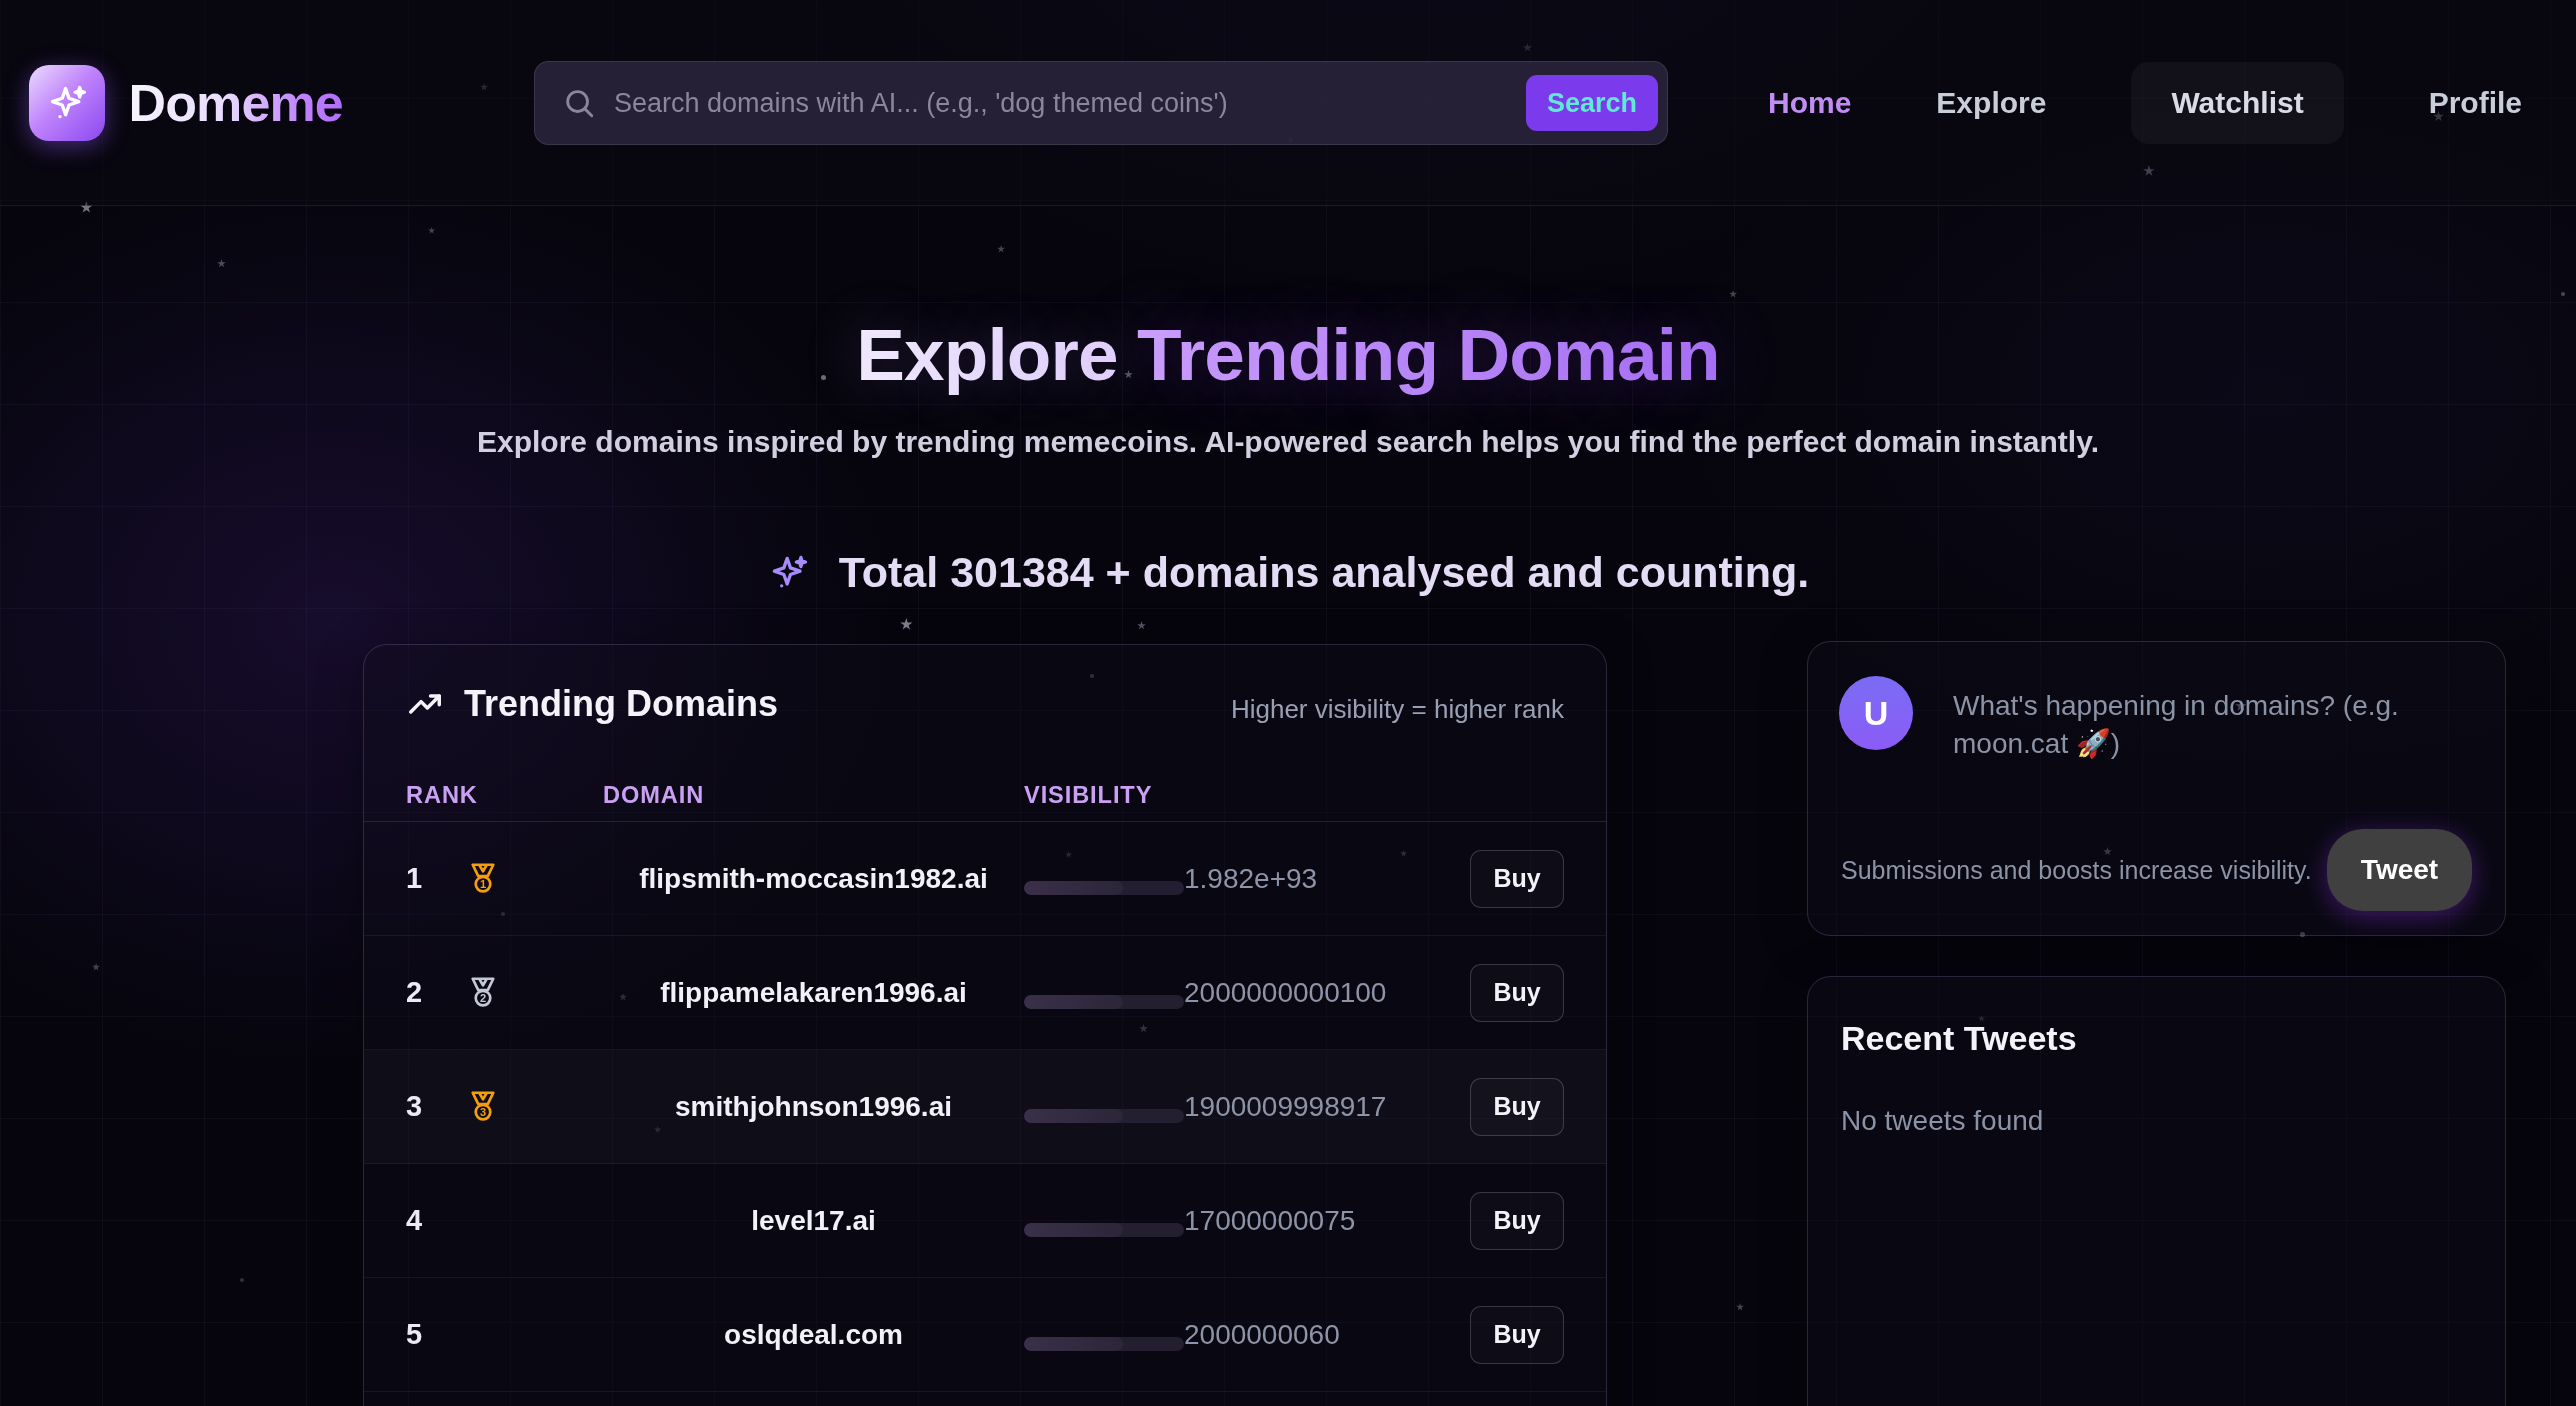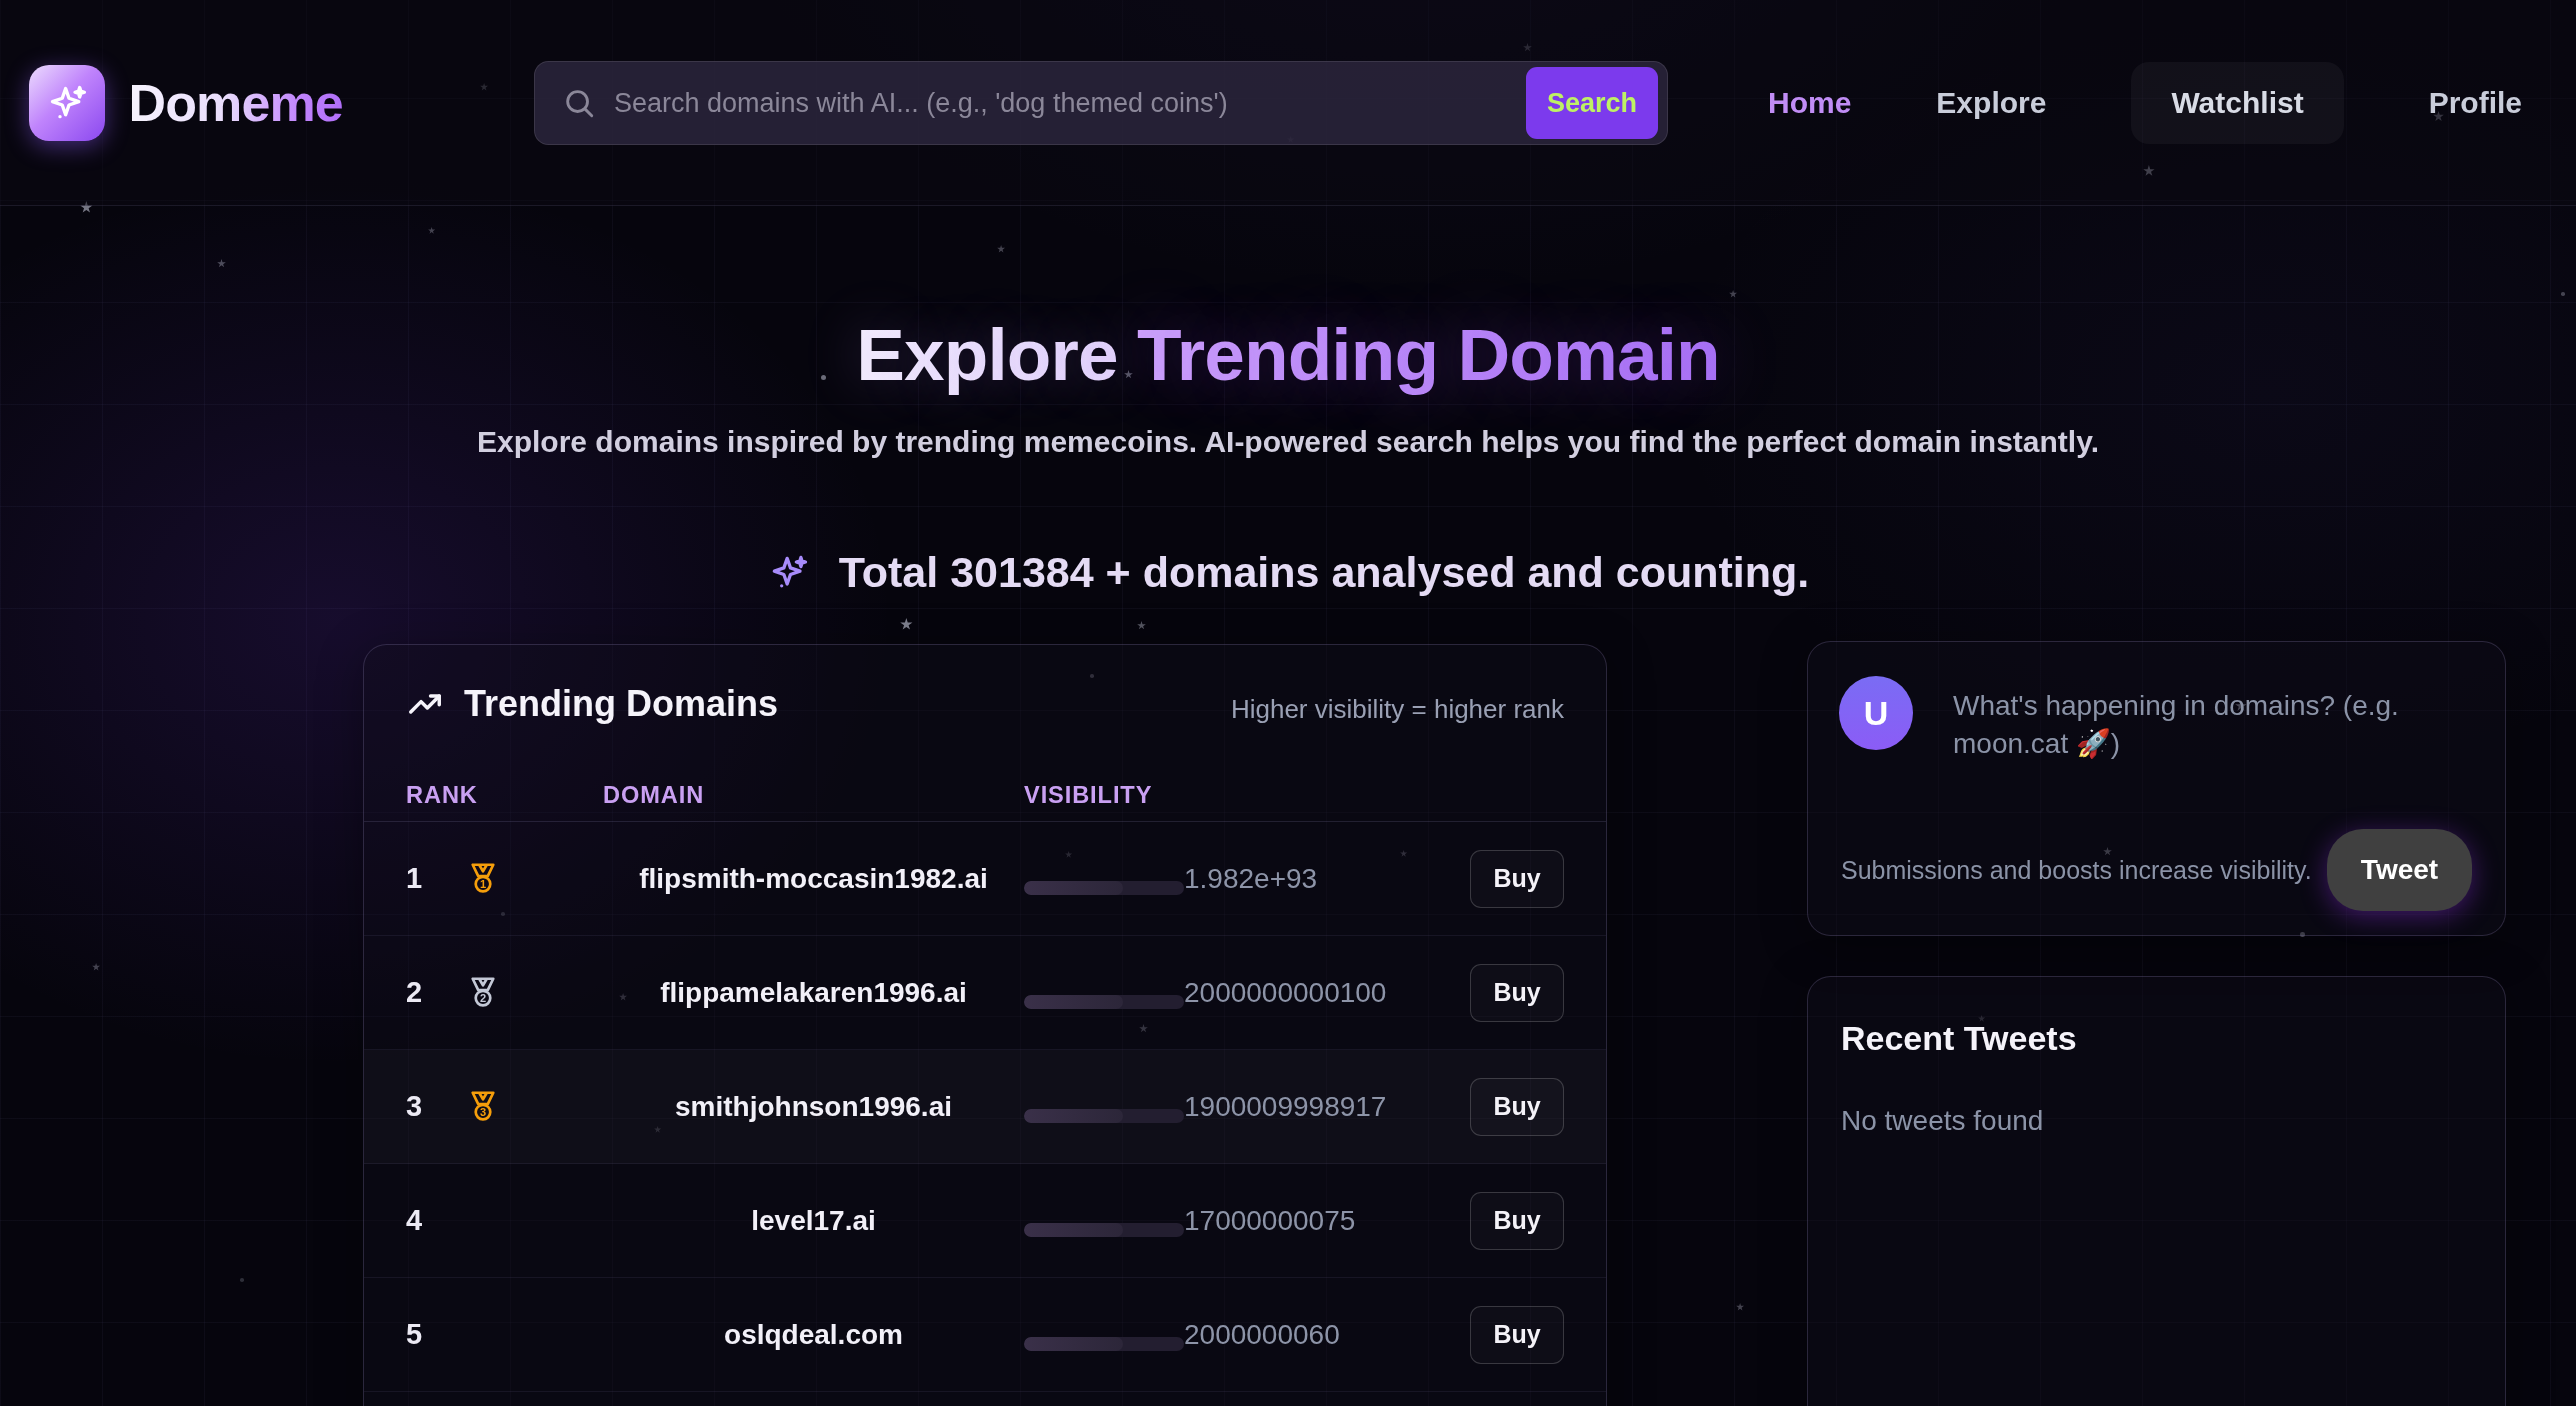--- a/index.html
+++ b/index.html
@@ -48,22 +48,22 @@
   }
   .searchbar { position:absolute; left:534px; top:61px; width:1134px; height:84px;
     background:rgba(45,39,62,0.80);
     border:1.8px solid rgba(255,255,255,0.10); border-radius:14.5px;
     display:flex; align-items:center; padding:0 9px 0 27px;
   }
   .searchbar svg { flex:0 0 auto; }
   .searchbar input { flex:1; height:100%; background:transparent; border:none; outline:none;
     font-family:"Liberation Sans", sans-serif; font-size:27px; color:#d8d4e6; margin-left:18px; }
   .searchbar input::placeholder { color:#8b8799; }
-  .search-btn { flex:0 0 auto; width:132px; height:72px; border:none; border-radius:11px;
-    background:#7c3aed; color:#bef264; font-family:"Liberation Sans", sans-serif;
+  .search-btn { flex:0 0 auto; width:132px; height:56px; border:none; border-radius:11px;
+    background:#7c3aed; color:#5eead4; font-family:"Liberation Sans", sans-serif;
     font-size:27px; font-weight:700; cursor:pointer; }
   nav { position:absolute; right:54px; top:0; height:206px; display:flex; align-items:center; gap:85px; }
   nav a { text-decoration:none; font-size:30px; font-weight:700; color:#c9cdda; cursor:pointer; }
   nav a.active { color:#c18df5; }
   nav a.pill { background:rgba(255,255,255,0.045); border-radius:18px; padding:23.6px 40px; color:#d9dce6; }
 
   
   .hero { position:absolute; top:206px; left:0; right:0; text-align:center; }
   .hero h1 { margin-top:107px; font-size:73px; font-weight:800; letter-spacing:-0.9px; }
   .hero h1 .t1 {

